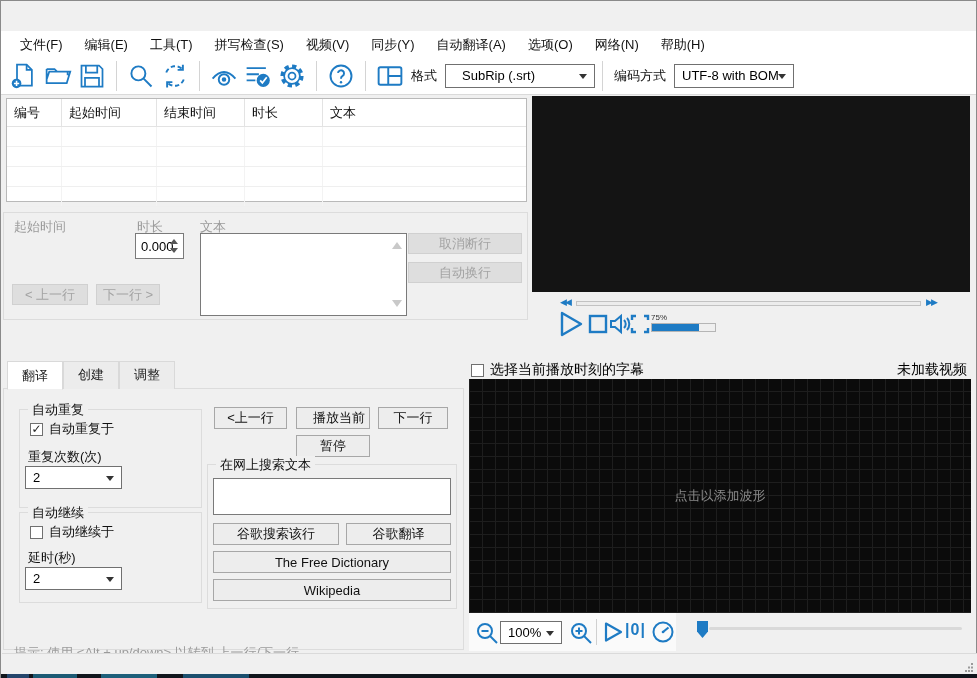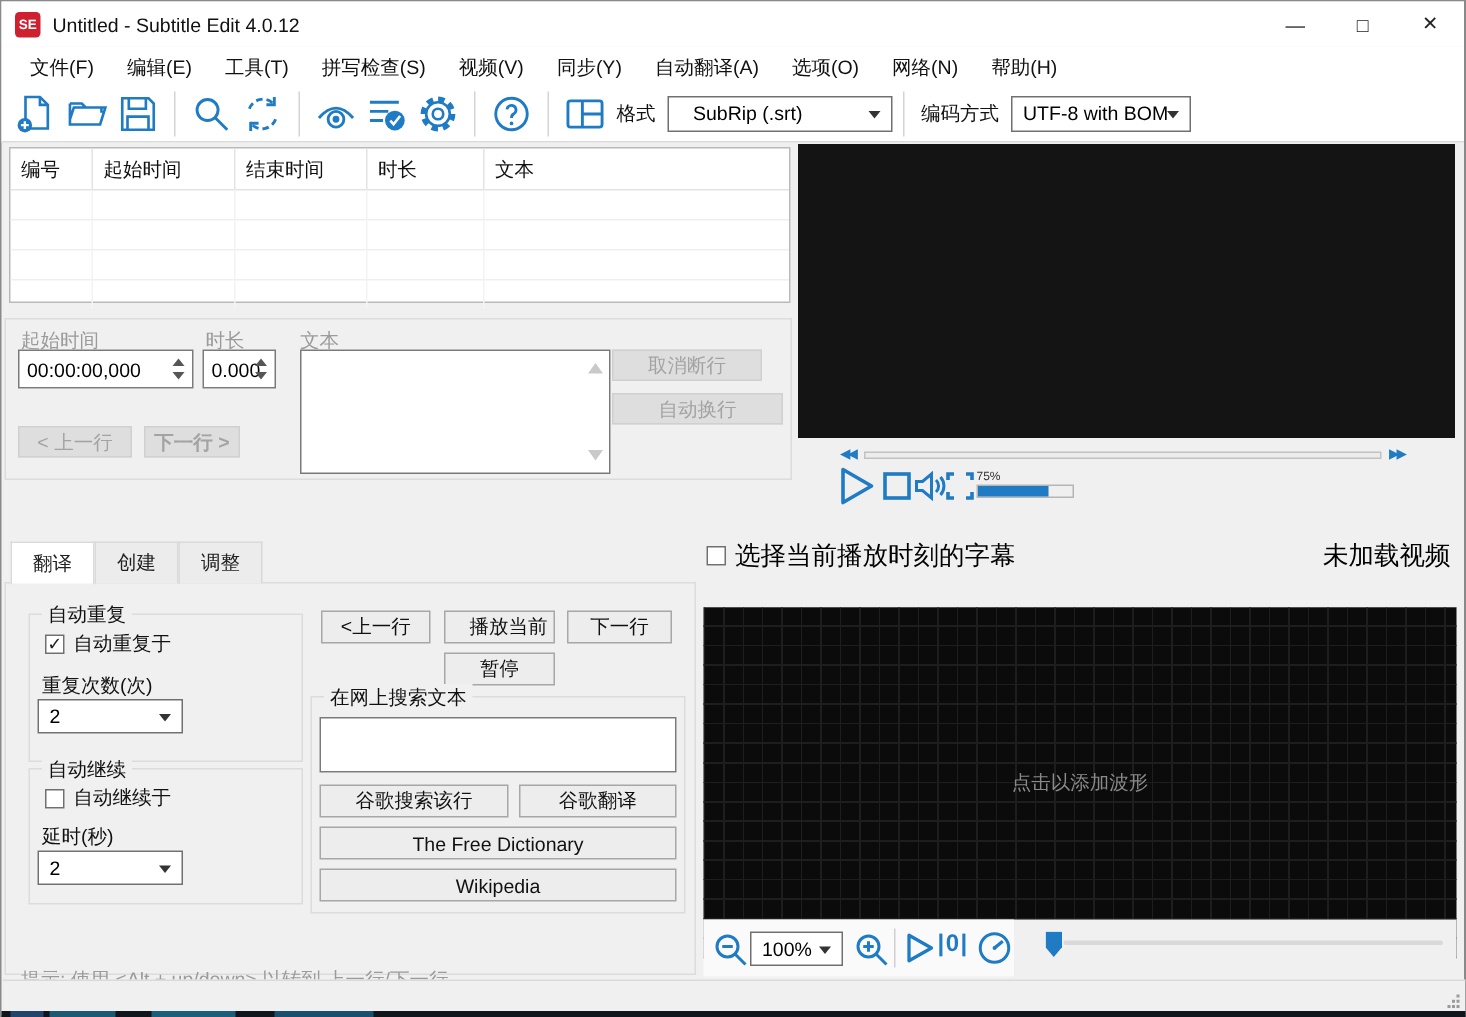--- a/index.html
+++ b/index.html
@@ -72,26 +72,26 @@
   .checkbox{width:13px;height:13px;background:#fff;border:1px solid #707070;box-sizing:border-box;margin-right:6px;
             display:flex;align-items:center;justify-content:center;font-size:12px;color:#222;line-height:1;}
   .checkbox.checked::after{content:"✓";margin-top:-1px;}
   .plain-label{position:absolute;font-size:13px;color:#111;}
   .btn{position:absolute;background:#ededed;border:1px solid #a7a7a7;color:#111;font-size:13px;
        display:flex;align-items:center;justify-content:center;box-sizing:border-box;}
   .searchbox{position:absolute;background:#fff;border:1px solid #7a7a7a;box-sizing:border-box;}
   .hint{position:absolute;left:10px;top:255px;font-size:13px;color:#9b9b9b;}
   
   .wavepanel{position:absolute;left:468px;top:360px;width:502px;height:292px;}
-  .wavehead{position:absolute;left:0;top:0;width:100%;height:18px;display:flex;align-items:center;font-size:17px;}
+  .wavehead{position:absolute;left:0;top:0;width:100%;height:18px;display:flex;align-items:center;font-size:14px;}
   .wavehead .right{margin-left:auto;padding-right:4px;}
   .wavearea{position:absolute;left:0;top:18px;width:502px;height:234px;background:#0b0b0b;
     background-image:repeating-linear-gradient(0deg,#1e1e1e 0 1px,transparent 1px 13px),
                      repeating-linear-gradient(90deg,#1e1e1e 0 1px,transparent 1px 13px);
-    display:flex;align-items:center;justify-content:center;margin-top:26px;}
+    display:flex;align-items:center;justify-content:center;}
   .wave-placeholder{color:#8a8a8a;font-size:13px;}
   .wavectrl{position:absolute;left:0;top:252px;width:502px;height:40px;background:#f0f0f0;}
   .wavectrl .lightbg{position:absolute;left:0;top:0;width:207px;height:38px;background:#fafafa;}
   .wc-item{position:absolute;}
   .zero-ic{font-size:16px;font-weight:bold;color:#1e7bc4;letter-spacing:1px;}
   .wsep{position:absolute;width:1px;height:26px;background:#d0d0d0;}
   .slider-track{position:absolute;height:3px;background:#d9d9d9;border-radius:2px;}
   .slider-thumb{position:absolute;width:11px;height:17px;background:#1e7bc4;
                 clip-path:polygon(0 0,100% 0,100% 62%,50% 100%,0 62%);}
   
@@ -99,29 +99,20 @@
   .grip{position:absolute;right:3px;bottom:3px;}
   .desktopstrip{position:absolute;left:0;top:673px;width:977px;height:5px;background:#10151c;}
   .desktopstrip i{position:absolute;top:0;height:5px;display:block;}
   svg{display:block;}
 </style>
 </head>
 <body>
 
 <div id="window">
 
-  <div class="titlebar">
-    <span class="app-icon">SE</span>
-    <span class="title">Untitled - Subtitle Edit 4.0.12</span>
-    <div class="wincontrols">
-      <span class="winbtn">—</span>
-      <span class="winbtn">□</span>
-      <span class="winbtn">✕</span>
-    </div>
-  </div>
 
   <div class="menubar">
     <span class="menuitem">文件(F)</span>
     <span class="menuitem">编辑(E)</span>
     <span class="menuitem">工具(T)</span>
     <span class="menuitem">拼写检查(S)</span>
     <span class="menuitem">视频(V)</span>
     <span class="menuitem">同步(Y)</span>
     <span class="menuitem">自动翻译(A)</span>
     <span class="menuitem">选项(O)</span>
@@ -244,43 +235,36 @@
         <div class="lv-cell c2"></div>
         <div class="lv-cell c3"></div>
         <div class="lv-cell c4"></div>
       </div>
   </div>
 
   <div class="editpanel">
     <span class="dis-label" style="left:10px;top:5px;">起始时间</span>
     <span class="dis-label" style="left:133px;top:5px;">时长</span>
     <span class="dis-label" style="left:196px;top:5px;">文本</span>
-    <div class="timebox" style="left:8px;top:20px;width:117px;">
-      <span>00:00:00,000</span>
-      <span class="spin">
-          <i class="up"></i>
-          <i class="dn"></i>
-        </span>
-    </div>
     <div class="durbox" style="left:131px;top:20px;width:49px;">
       <span>0.000</span>
       <span class="spin">
           <i class="up"></i>
           <i class="dn"></i>
         </span>
     </div>
     <div class="edit-text">
       <span></span>
       <span class="sb-arrow sb-up"></span>
       <span class="sb-arrow sb-dn"></span>
     </div>
-    <div class="btn-dis" style="left:404px;top:20px;width:100px;height:21px;">取消断行</div>
+    <div class="btn-dis" style="left:404px;top:20px;width:114px;height:21px;">取消断行</div>
     <div class="btn-dis" style="left:404px;top:49px;width:114px;height:21px;">自动换行</div>
     <div class="btn-dis" style="left:8px;top:71px;width:76px;height:21px;">&lt; 上一行</div>
-    <div class="btn-dis" style="left:92px;top:71px;width:64px;height:21px;font-weight:bold;">下一行 &gt;</div>
+    <div class="btn-dis" style="left:92px;top:71px;width:64px;height:21px;">下一行 &gt;</div>
   </div>
 
   <div class="videopanel">
     <div class="vscreen"></div>
     <span class="seek-ic" style="left:28px;">◀◀</span>
     <div class="seek-track"></div>
     <span class="seek-ic" style="left:394px;">▶▶</span>
     <div class="vicon" style="left:26px;top:214px;">
       <svg width="26" height="28" viewBox="0 0 26 28" fill="none" stroke="#1e7bc4" stroke-width="2.4" stroke-linejoin="round">
         <path d="M4 3 L23 14 L4 25 z"></path>

